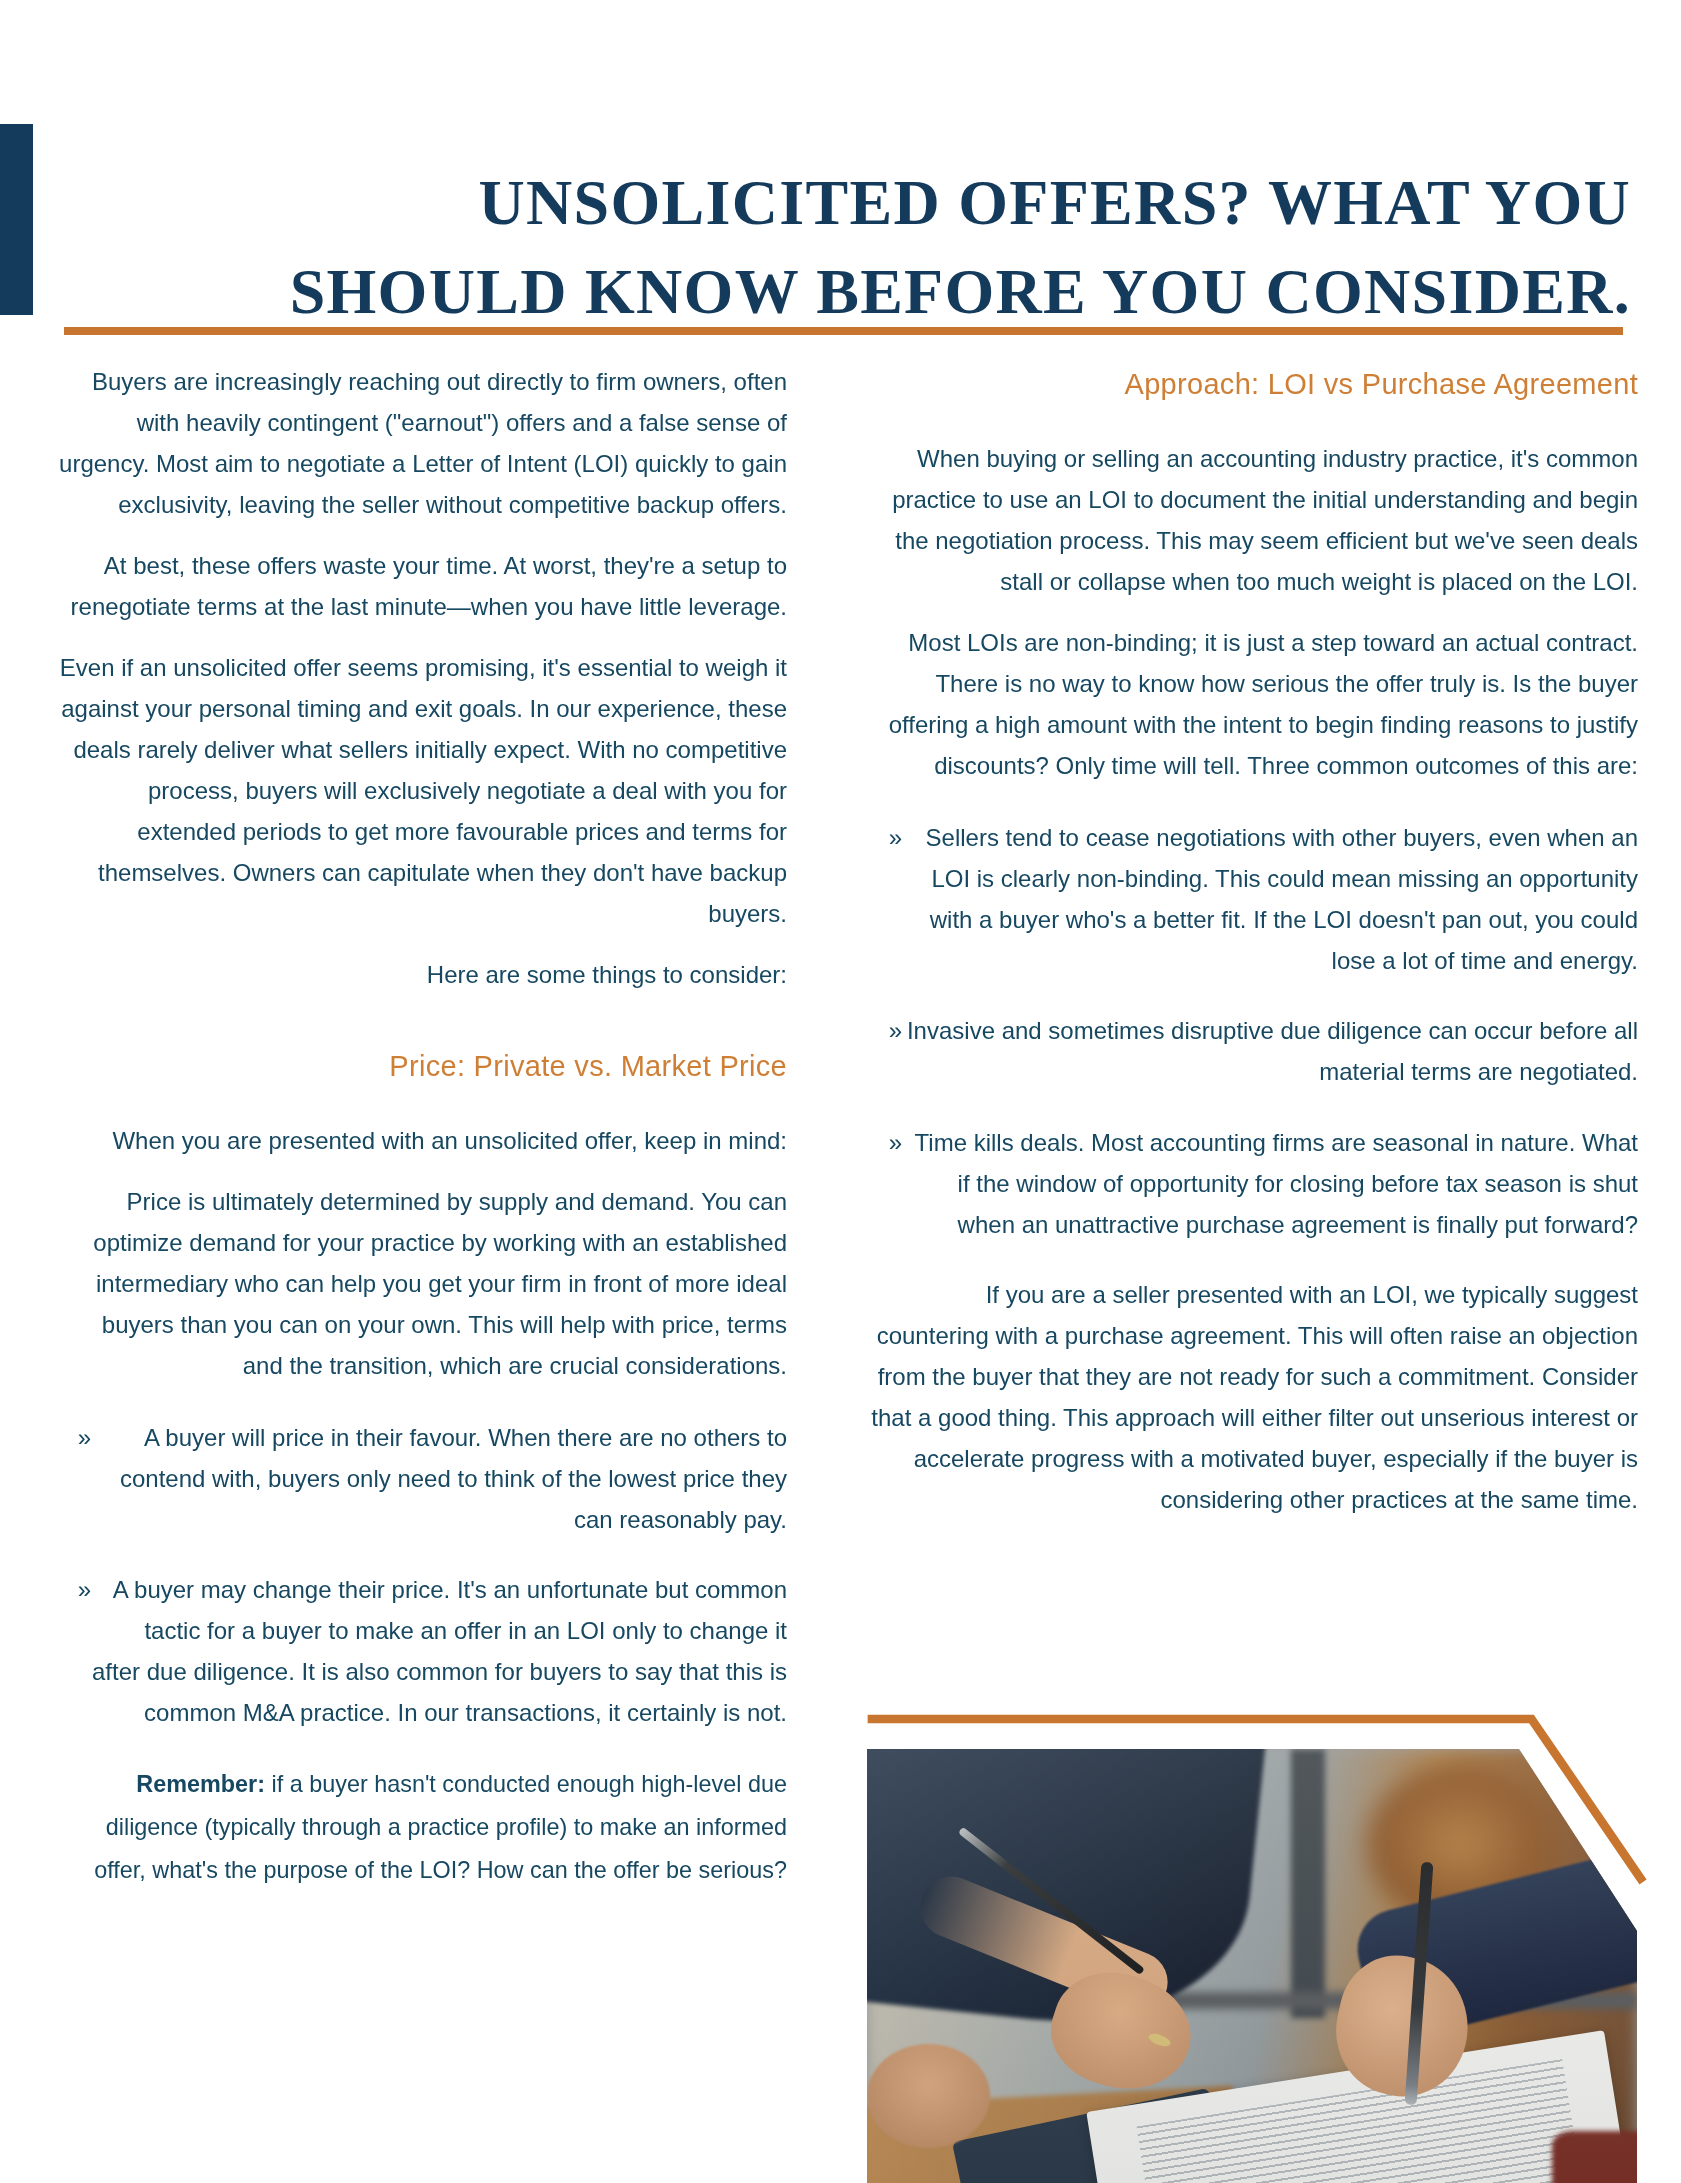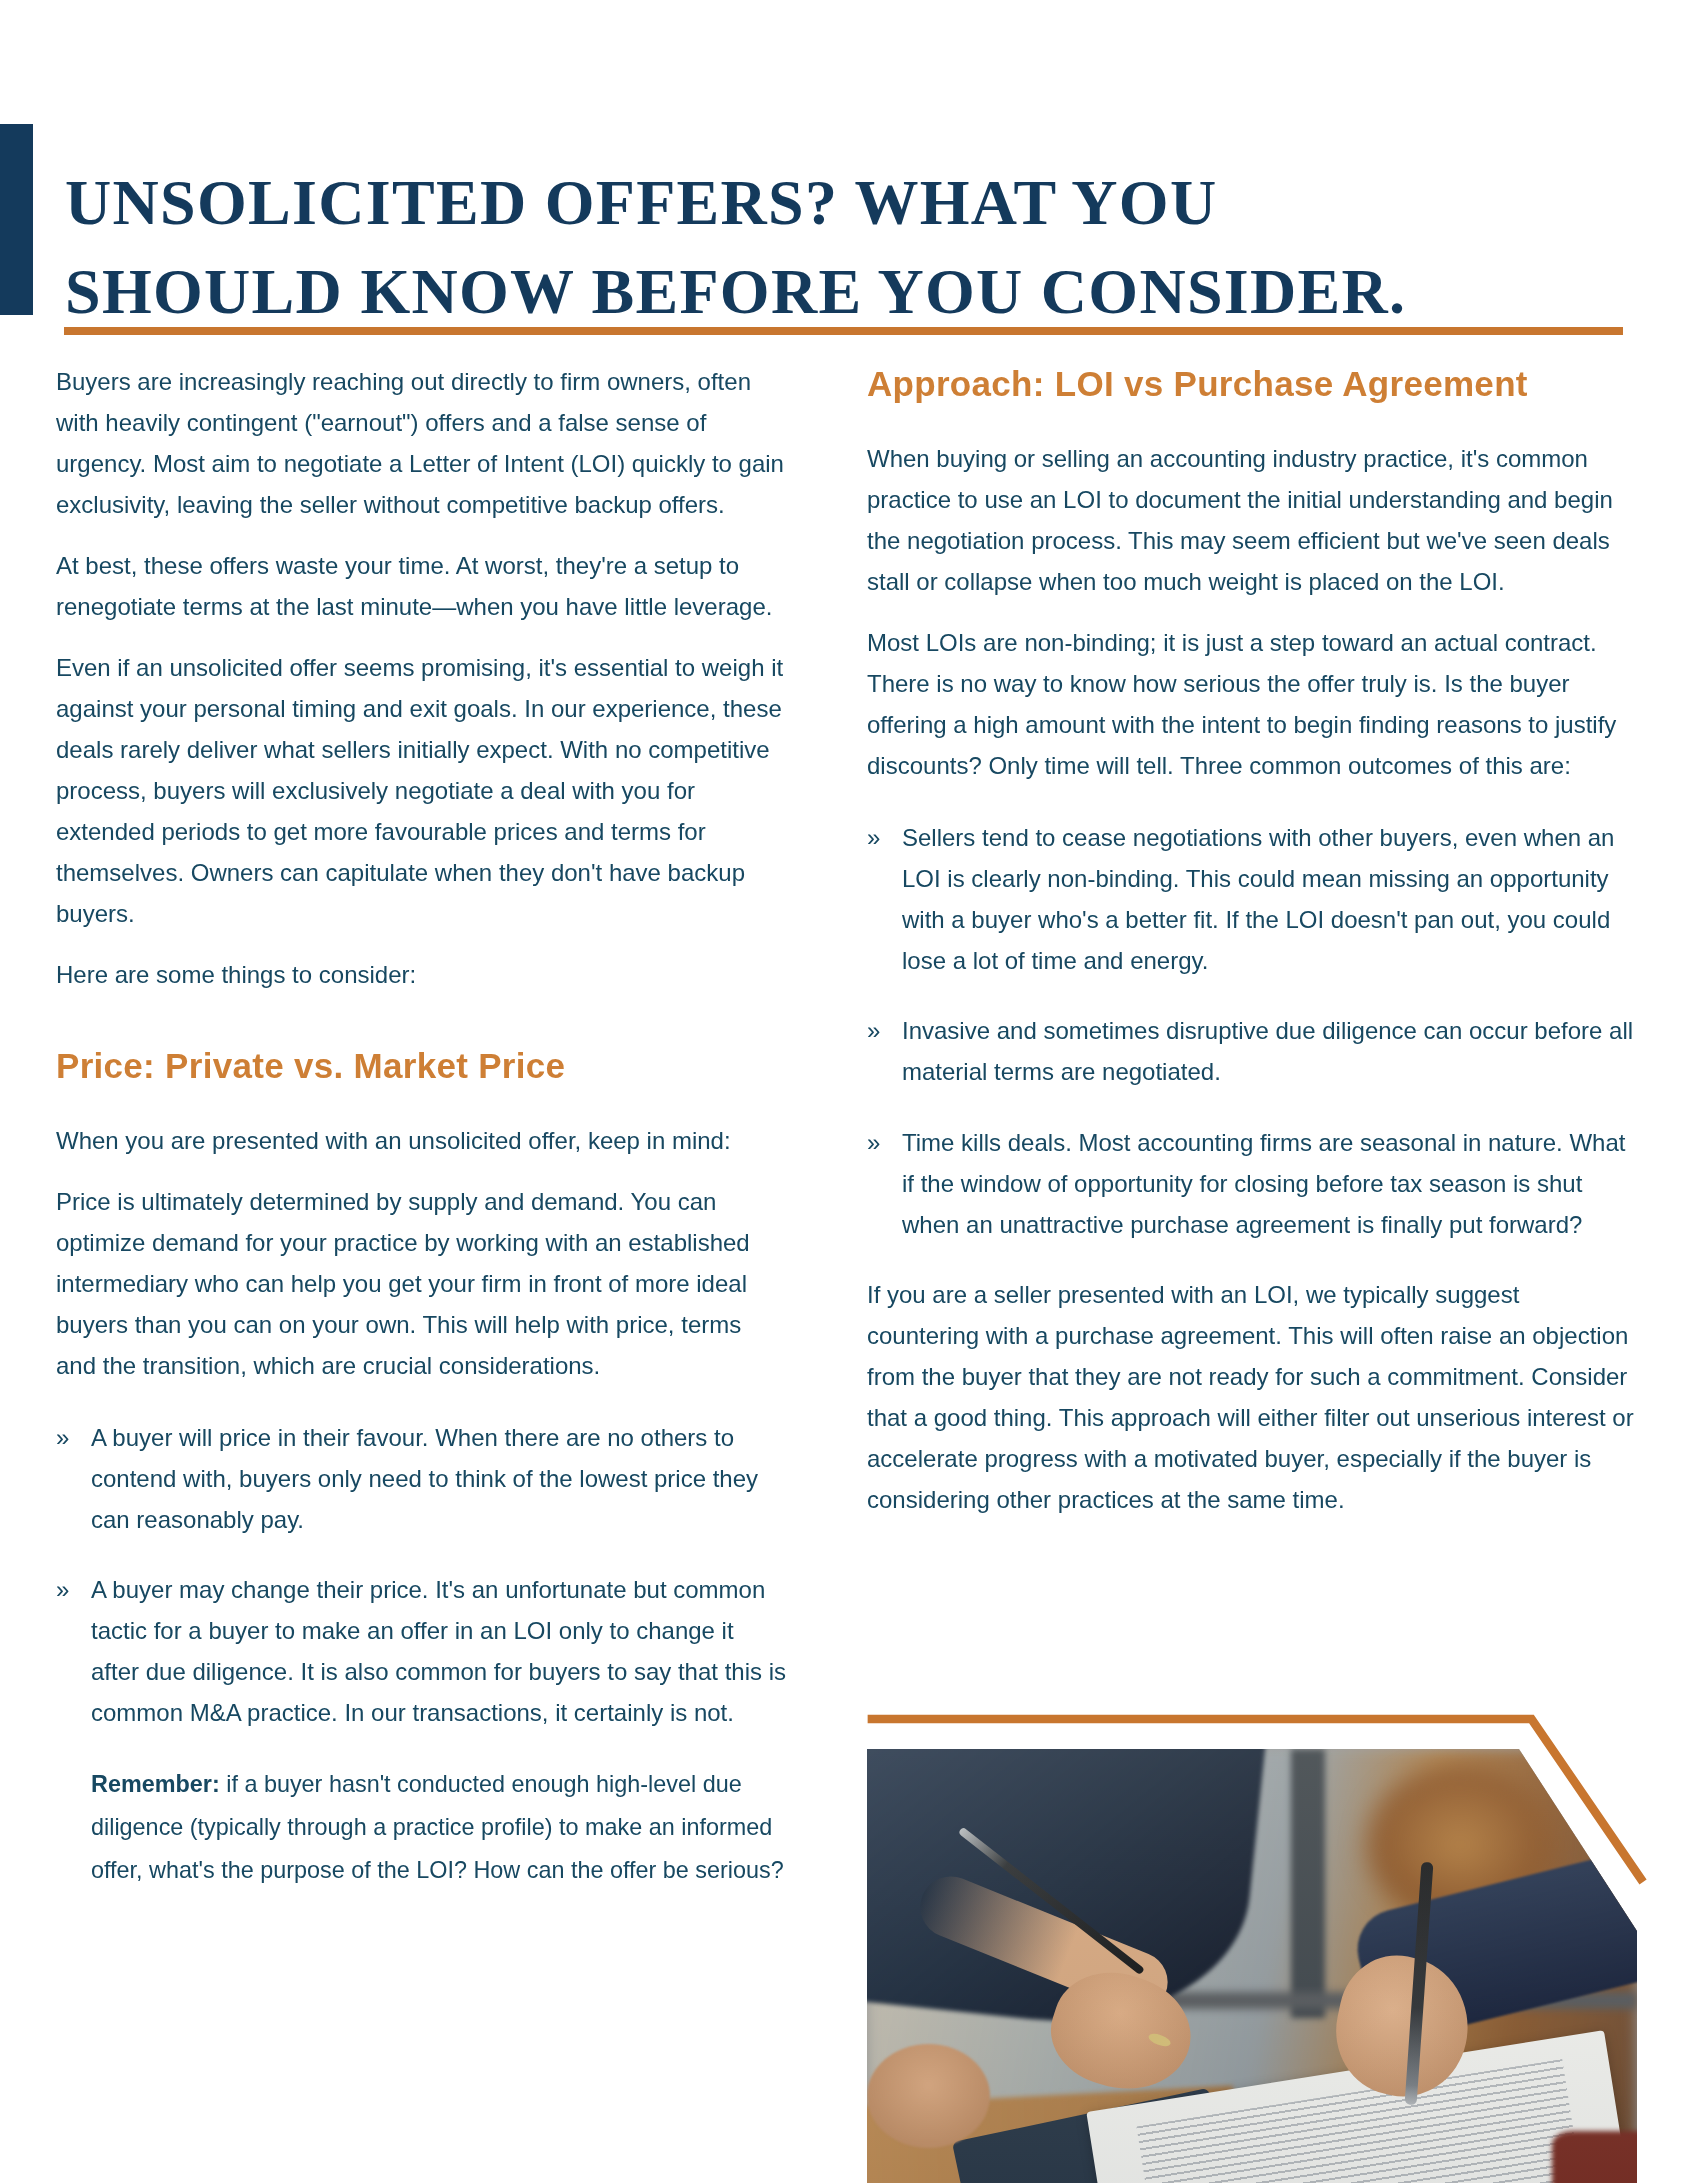--- a/index.html
+++ b/index.html
@@ -1,35 +1,35 @@
 <!DOCTYPE html>
 <html style="--navy: #143A5C; --text: #174861; --orange_heading: #CE7F35; --orange_rule: #C8762F;font-size:10.7px"><head>
 <meta charset="utf-8">
 <style>
   html,body{margin:0;padding:0;background:#ffffff;}
   .page{
     position:relative;width:1681px;height:2183px;background:#fff;overflow:hidden;
-    font-family:"Liberation Sans","DejaVu Sans",sans-serif;color:var(--text,#174861);
+    font-family:"Liberation Sans","DejaVu Sans",sans-serif;color:var(--text,#174861);text-align:right;
   }
   .accent-block{position:absolute;left:0;top:124px;width:33px;height:191px;background:var(--navy,#143A5C);}
   .page-title{
     position:absolute;left:65px;top:115px;width:1566px;
     font-family:"Liberation Serif","DejaVu Serif",serif;font-weight:700;
     font-size:64px;line-height:89px;letter-spacing:1.3px;color:var(--navy,#143A5C);
   }
   .page-title span{display:block;white-space:nowrap;}
   .title-rule{position:absolute;left:64px;top:327px;width:1559px;height:8px;background:var(--orange_rule,#C8762F);}
 
   .col{position:absolute;top:361px;font-size:24px;line-height:41px;}
   .col-left{left:56px;width:731px;}
   .col-right{left:867px;width:771px;}
   .col p{margin:0 0 20px 0;}
   .section-heading{
-    font-weight:700;color:var(--orange_heading,#CE7F35);
-    font-size:35px;line-height:46px;margin:0 0 31px 0;letter-spacing:0.3px;
+    font-weight:400;color:var(--orange_heading,#CE7F35);
+    font-size:29px;line-height:46px;margin:0 0 31px 0;letter-spacing:0.3px;
   }
   .col-left .section-heading{margin-top:48px;}
   .bullets{margin-top:31px;}
   .bullet{display:flex;margin:0 0 29.4px 0;}
   .bullet .marker{flex:0 0 35px;color:var(--text,#174861);}
   .bullet .btxt{flex:1;}
   .note{margin:19px 0 0 35px;font-size:23.4px;line-height:43px;}
   .note .note-label{font-weight:700;}
 
   .accent-line-svg{position:absolute;left:863px;top:1707px;width:786px;height:187px;}

